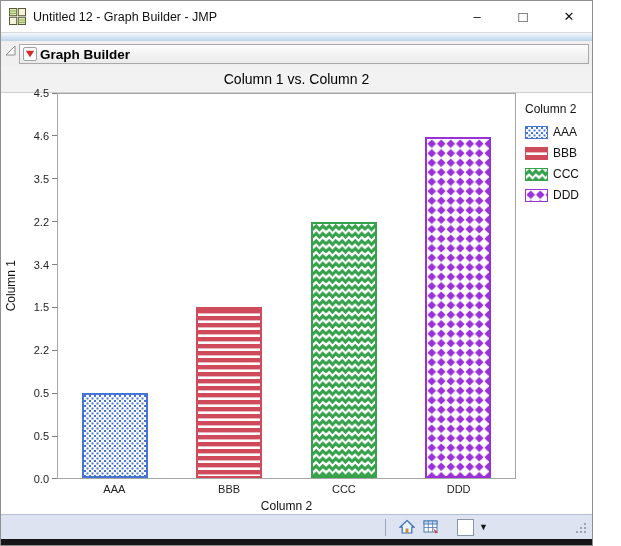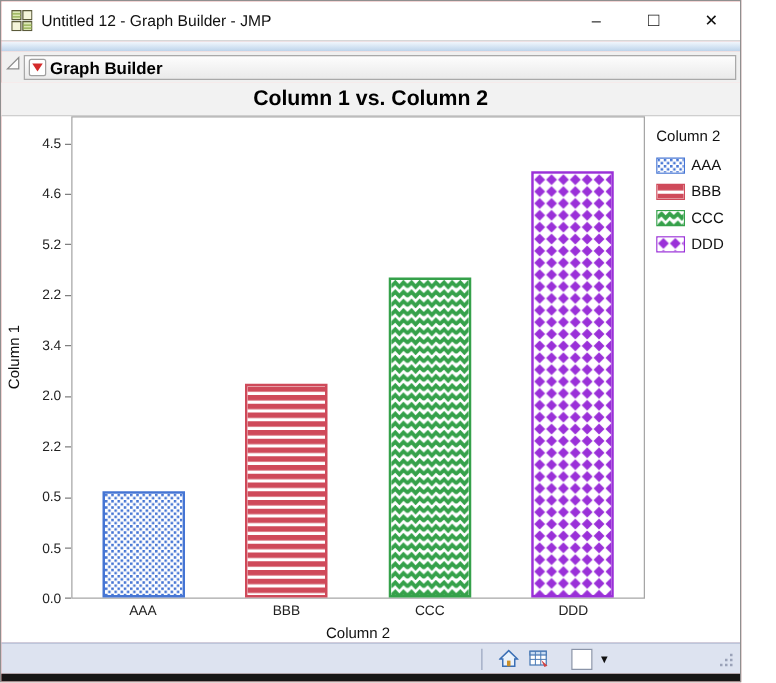--- a/index.html
+++ b/index.html
@@ -21,26 +21,26 @@
   
   .outline-row { height:22px; background:#f0f0f0; display:flex; align-items:flex-start; flex:0 0 auto; }
   .disclosure { width:13px; height:13px; margin-left:3px; flex:0 0 auto; }
   .outline-box { flex:1; height:20px; margin:0 3px 0 2px; border:1px solid #a9a9a9; background:linear-gradient(#fdfdfd,#eaeaea); display:flex; align-items:center; padding-left:3px; }
   .red-menu { width:14px; height:14px; border:1px solid #a0a0a0; border-radius:2px; background:#fff; display:flex; align-items:center; justify-content:center; margin-right:3px; }
   .outline-title { font-weight:bold; font-size:13.5px; color:#000; }
 
   
   .report { flex:1; background:#fff; display:flex; flex-direction:column; }
   .chart-title-band { height:27px; background:#f2f2f2; border-bottom:1px solid #cfcfcf; display:flex; align-items:center; justify-content:center; }
-  .chart-title { font-weight:bold; font-size:17px; color:#000; }
+  .chart-title { font-weight:normal; font-size:14px; color:#000; }
 
   .chart-body { height:386px; display:flex; flex:0 0 auto; }
   .ylabel-col { width:20px; display:flex; align-items:center; justify-content:center; }
   .ylabel { writing-mode:vertical-rl; transform:rotate(180deg); font-size:12px; color:#111; white-space:nowrap; }
-  .yticks { width:36px; display:flex; flex-direction:column; justify-content:space-between;margin-top:22px; }
+  .yticks { width:36px; display:flex; flex-direction:column; justify-content:space-between; }
   .ytick { height:0; display:flex; align-items:center; justify-content:flex-end; font-size:11px; color:#222; }
   .ytick .dash { width:5px; height:1px; background:#808080; margin-left:3px; }
 
   .plot { flex:1; border:1px solid #a6a6a6; background:#fff; display:flex; align-items:flex-end; }
   .bar-slot { flex:1; height:100%; display:flex; justify-content:center; align-items:flex-end; }
   .bar { width:66px; border:2px solid #888; }
   .bar svg { display:block; width:100%; height:100%; }
 
   .legend { width:76px; padding:9px 0 0 9px; flex:0 0 auto; }
   .legend-title { font-size:12px; color:#111; margin-bottom:9px; }
@@ -142,33 +142,33 @@
       <div class="yticks">
         <div class="ytick">
             <span>4.5</span>
             <span class="dash"></span>
           </div>
         <div class="ytick">
             <span>4.6</span>
             <span class="dash"></span>
           </div>
         <div class="ytick">
-            <span>5.2</span>
+            <span>3.5</span>
             <span class="dash"></span>
           </div>
         <div class="ytick">
             <span>2.2</span>
             <span class="dash"></span>
           </div>
         <div class="ytick">
             <span>3.4</span>
             <span class="dash"></span>
           </div>
         <div class="ytick">
-            <span>2.0</span>
+            <span>1.5</span>
             <span class="dash"></span>
           </div>
         <div class="ytick">
             <span>2.2</span>
             <span class="dash"></span>
           </div>
         <div class="ytick">
             <span>0.5</span>
             <span class="dash"></span>
           </div>

